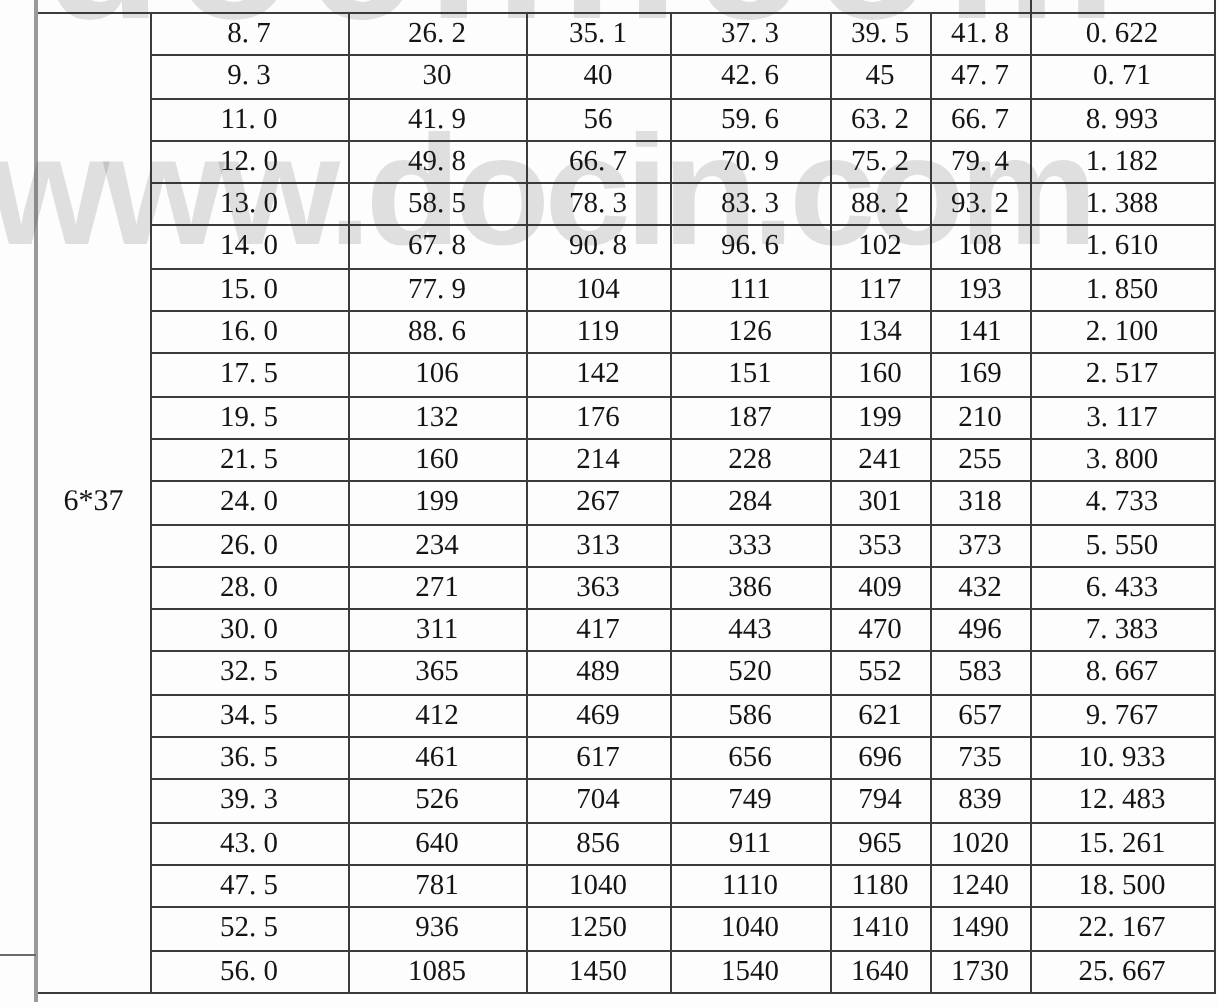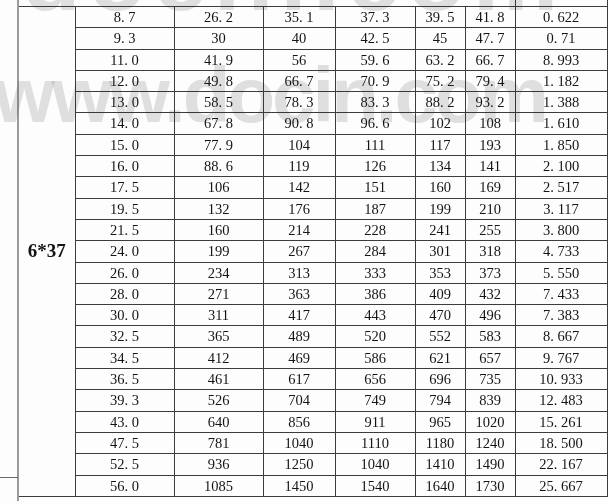--- a/index.html
+++ b/index.html
@@ -13,21 +13,21 @@
     border-collapse:collapse; table-layout:fixed;
     border-left:2px solid #9a9a9a;
   }
   #rope-table td {
     border:1px solid #3c3c3c;
     text-align:center; vertical-align:middle;
     font-size:14.5px; color:#141414;
     padding:0; height:20.3px; line-height:20.3px;
     white-space:nowrap; overflow:hidden;
   }
-  #rope-table td.group-cell { font-size:19px;font-weight:bold; }
+  #rope-table td.group-cell { font-size:15px; }
   
   #rope-table tr.sliver-top td {
     height:6px; line-height:6px;
     border-top:none;
   }
   #rope-table tr.sliver-top td.st-left  { border-left:none; border-right:1px solid #3c3c3c; }
   #rope-table tr.sliver-top td.st-right { }
   
   #rope-table tr.sliver-bottom td {
     height:4px; line-height:4px;
@@ -76,21 +76,21 @@
           <td>35. 1</td>
           <td>37. 3</td>
           <td>39. 5</td>
           <td>41. 8</td>
           <td>0. 622</td>
         </tr>
         <tr>
           <td>9. 3</td>
           <td>30</td>
           <td>40</td>
-          <td>42. 5</td>
+          <td>42. 6</td>
           <td>45</td>
           <td>47. 7</td>
           <td>0. 71</td>
         </tr>
         <tr>
           <td>11. 0</td>
           <td>41. 9</td>
           <td>56</td>
           <td>59. 6</td>
           <td>63. 2</td>
@@ -187,21 +187,21 @@
           <td>373</td>
           <td>5. 550</td>
         </tr>
         <tr>
           <td>28. 0</td>
           <td>271</td>
           <td>363</td>
           <td>386</td>
           <td>409</td>
           <td>432</td>
-          <td>7. 433</td>
+          <td>6. 433</td>
         </tr>
         <tr>
           <td>30. 0</td>
           <td>311</td>
           <td>417</td>
           <td>443</td>
           <td>470</td>
           <td>496</td>
           <td>7. 383</td>
         </tr>

